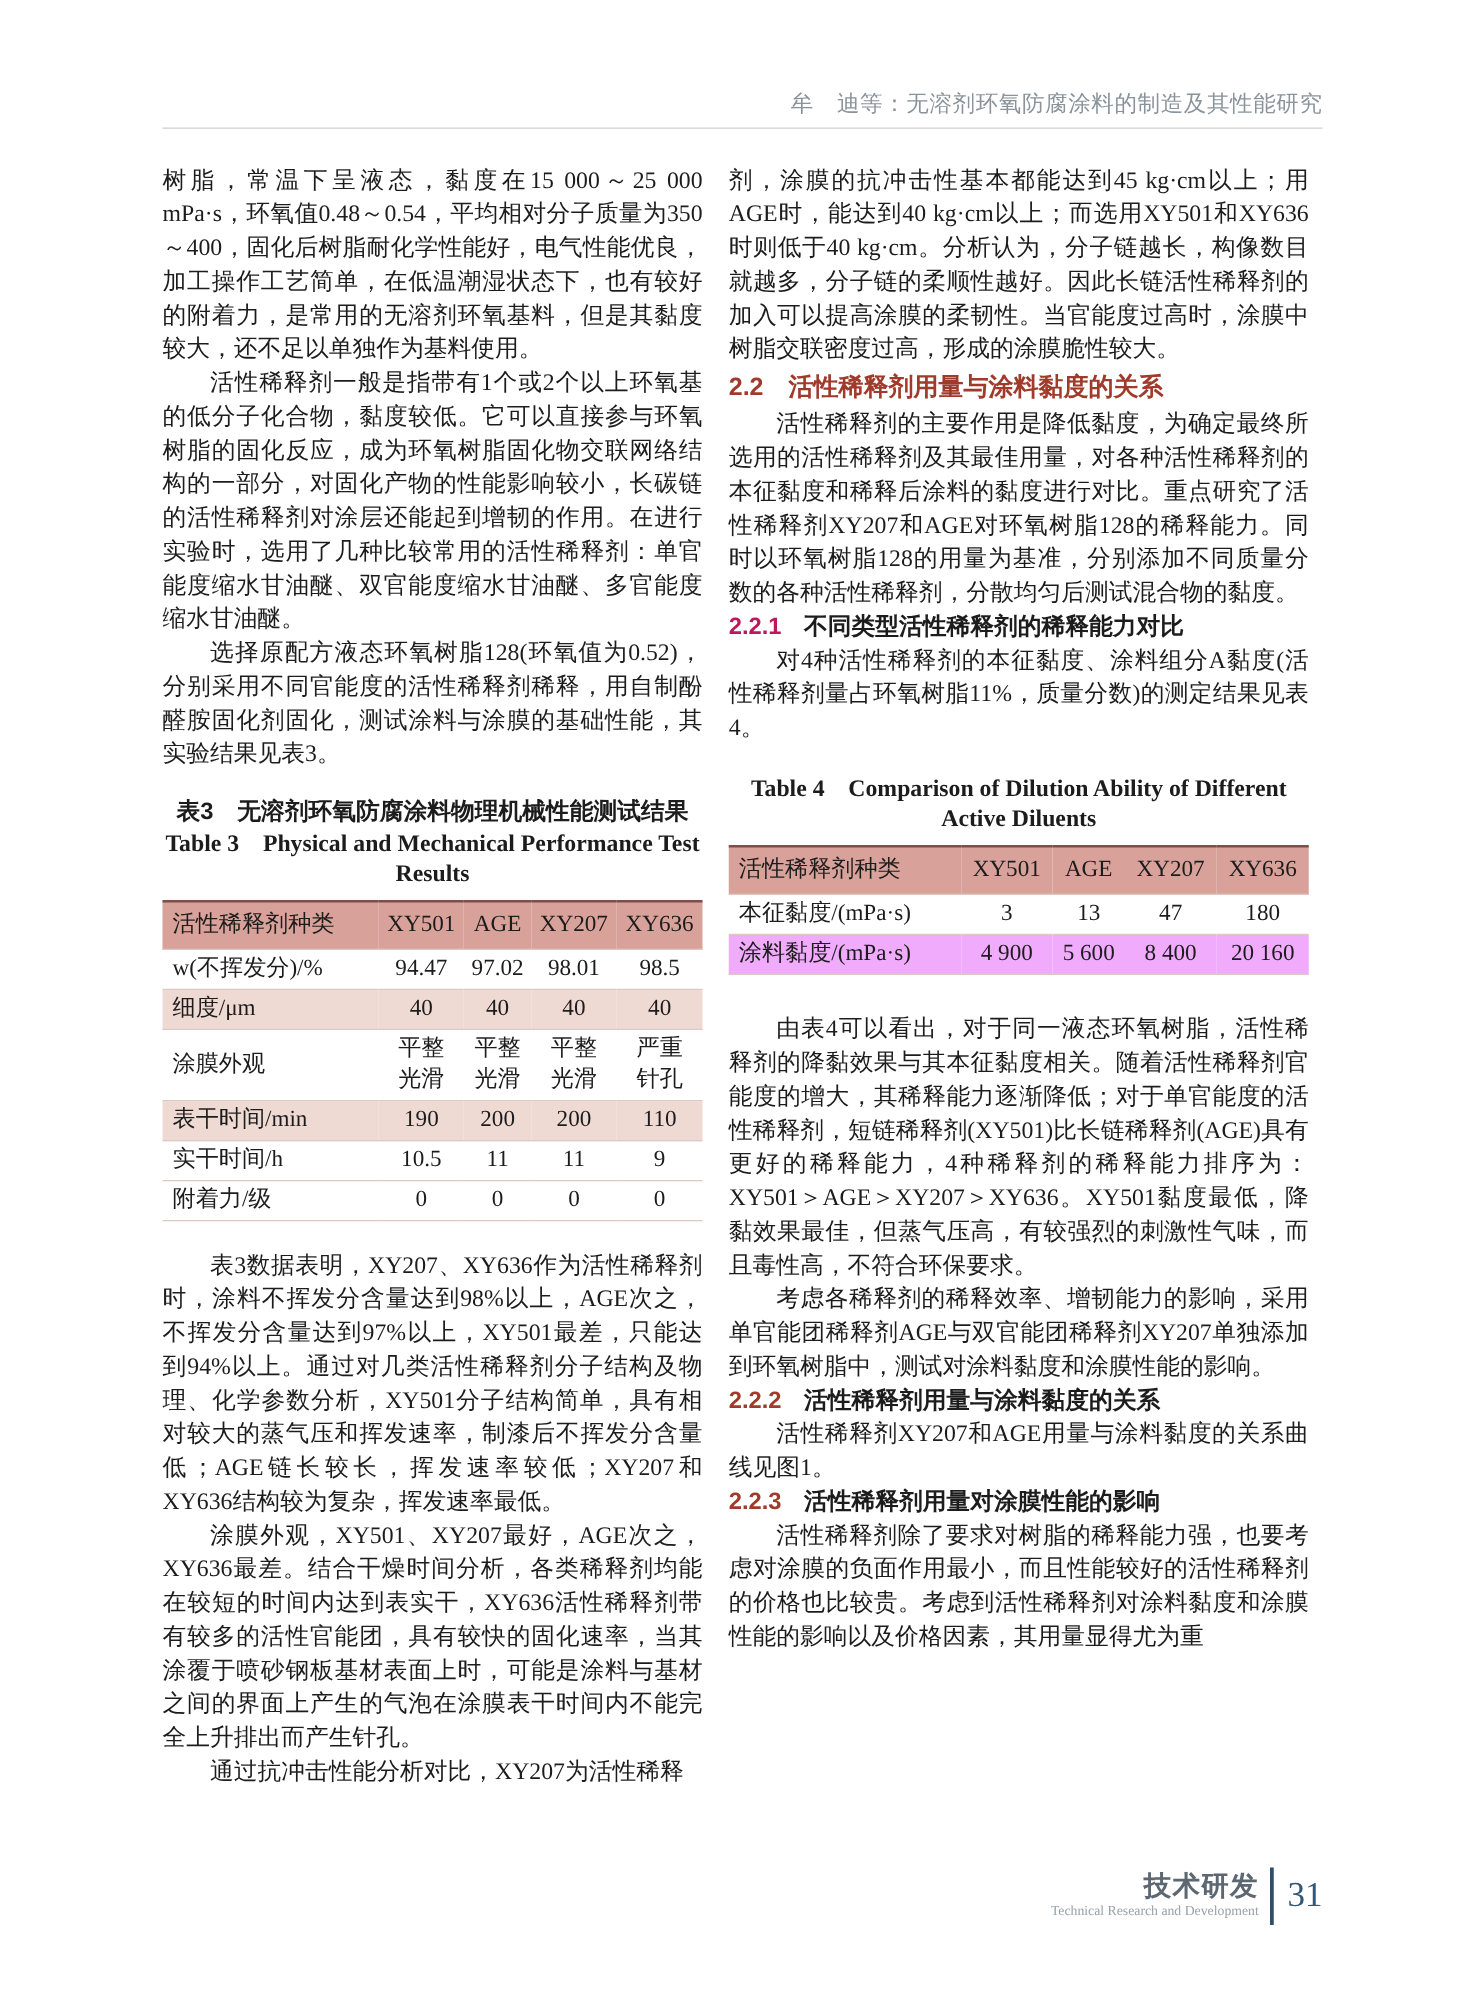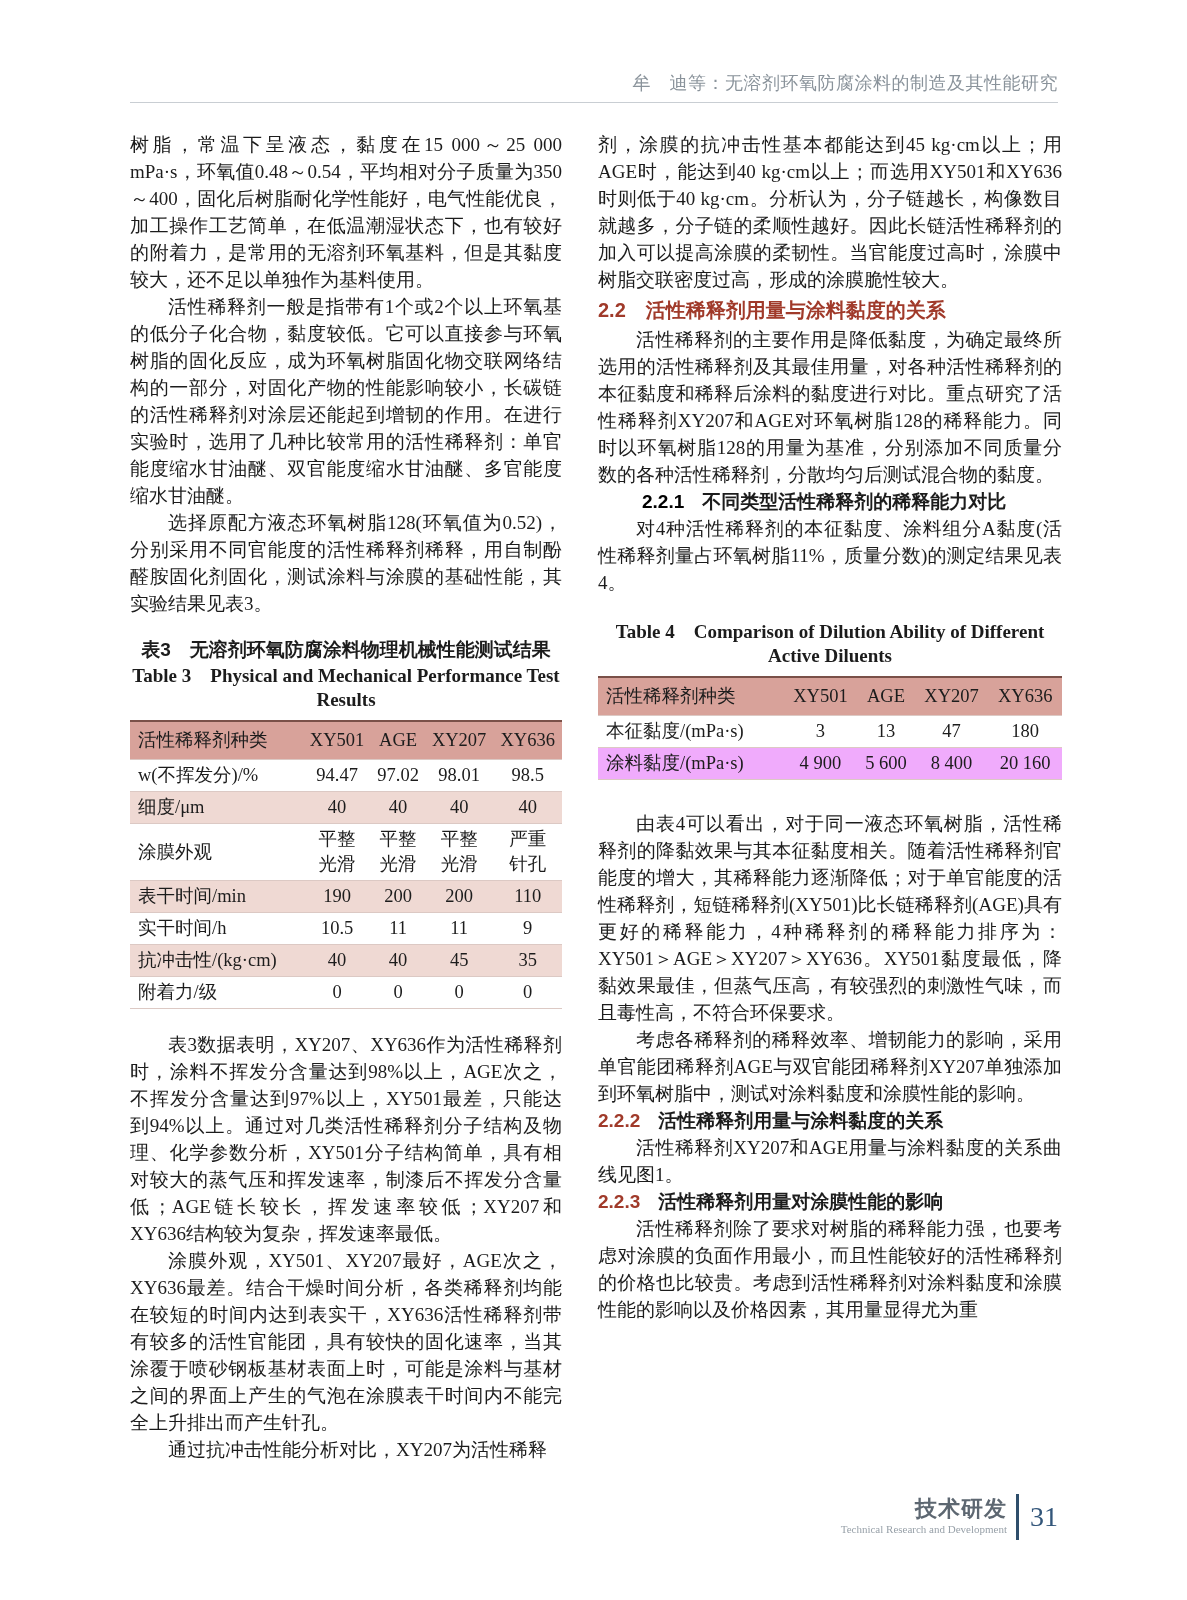--- a/index.html
+++ b/index.html
@@ -14,21 +14,21 @@
     padding:72px 129px 0 130px;
   }
   .running-title{
     text-align:right;color:#8a939b;font-size:18px;line-height:22px;
     font-family:"Liberation Sans","DejaVu Sans",sans-serif;
     letter-spacing:.5px;
   }
   .head-rule{border-bottom:1px solid #c9ced3;margin-top:8px;}
   
   .columns{
-    display:flex;gap:36px;padding:28px 129px 0 130px;align-items:flex-start;
+    display:flex;gap:21px;padding:28px 129px 0 130px;align-items:flex-start;
   }
   .col{flex:none;}
   .col.left{width:432px;}
   .col.right{width:464px;}
   p.body{
     margin:0;text-align:justify;text-indent:2em;
     font-size:19px;line-height:27px;overflow-wrap:break-word;
   }
   p.body.noindent{text-indent:0;}
   
@@ -142,27 +142,20 @@
               <td>200</td>
               <td>110</td>
             </tr>
             <tr>
               <td class="lbl">实干时间/h</td>
               <td>10.5</td>
               <td>11</td>
               <td>11</td>
               <td>9</td>
             </tr>
-            <tr style="background: rgb(239, 217, 211);">
-              <td class="lbl">抗冲击性/(kg·cm)</td>
-              <td>40</td>
-              <td>40</td>
-              <td>45</td>
-              <td>35</td>
-            </tr>
             <tr>
               <td class="lbl">附着力/级</td>
               <td>0</td>
               <td>0</td>
               <td>0</td>
               <td>0</td>
             </tr>
           </tbody>
         </table>
       </div>
@@ -172,21 +165,21 @@
       <p class="body">通过抗冲击性能分析对比，XY207为活性稀释</p>
     </section>
 
     <section class="col right">
       <p class="body noindent">剂，涂膜的抗冲击性基本都能达到45 kg·cm以上；用AGE时，能达到40 kg·cm以上；而选用XY501和XY636时则低于40 kg·cm。分析认为，分子链越长，构像数目就越多，分子链的柔顺性越好。因此长链活性稀释剂的加入可以提高涂膜的柔韧性。当官能度过高时，涂膜中树脂交联密度过高，形成的涂膜脆性较大。</p>
 
       <h2 class="h2 accent" style="color: rgb(160, 58, 42);">2.2　活性稀释剂用量与涂料黏度的关系</h2>
 
       <p class="body">活性稀释剂的主要作用是降低黏度，为确定最终所选用的活性稀释剂及其最佳用量，对各种活性稀释剂的本征黏度和稀释后涂料的黏度进行对比。重点研究了活性稀释剂XY207和AGE对环氧树脂128的稀释能力。同时以环氧树脂128的用量为基准，分别添加不同质量分数的各种活性稀释剂，分散均匀后测试混合物的黏度。</p>
 
-      <h3 class="h3"><span class="num accent" style="color: #000000; margin-left: 44px;">2.2.1</span><span class="ttl">不同类型活性稀释剂的稀释能力对比</span></h3>
+      <h3 class="h3"><span class="num accent" style="color: #be185d;">2.2.1</span><span class="ttl">不同类型活性稀释剂的稀释能力对比</span></h3>
 
       <p class="body">对4种活性稀释剂的本征黏度、涂料组分A黏度(活性稀释剂量占环氧树脂11%，质量分数)的测定结果见表4。</p>
 
       <div class="table-block t4">
         <div class="cap-en">Table 4　Comparison of Dilution Ability of Different Active Diluents</div>
         <table class="data">
           <thead>
             <tr class="hdr" style="background: rgb(216, 162, 154); border-top-color: rgb(122, 80, 72);">
               <th class="lbl">活性稀释剂种类</th>
               <th>XY501</th>

